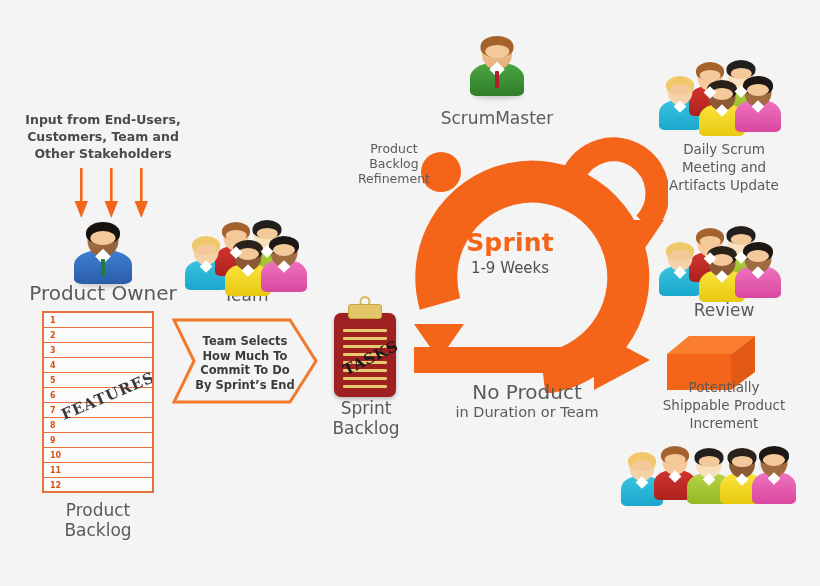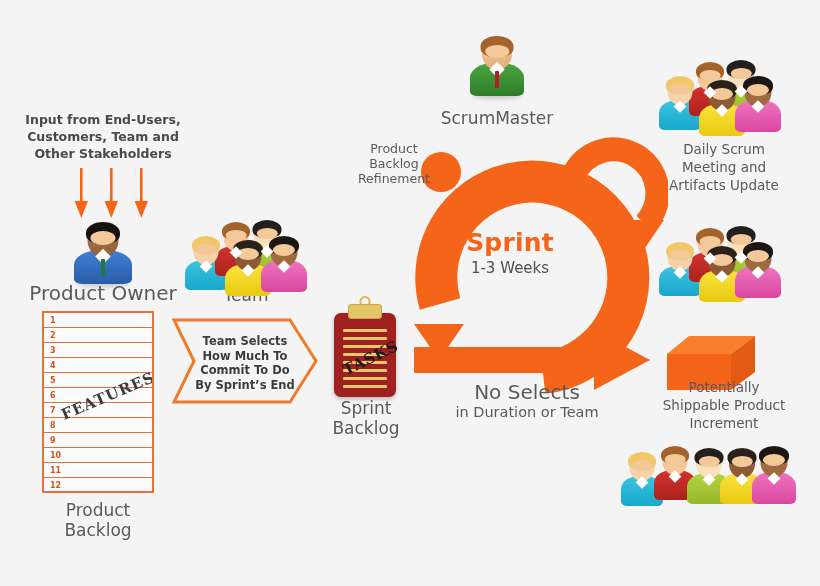--- a/index.html
+++ b/index.html
@@ -358,28 +358,28 @@
 
     <g>
       <path d="M 175 48
                A 44 44 0 1 1 247 96" fill="none" stroke="#f4651a" stroke-width="24" stroke-linecap="butt"></path>
       <polygon points="228,92 266,92 247,120" fill="#f4651a"></polygon>
     </g>
   </svg>
 
   <div class="sprint-center" style="left:420px; top:228px;">
     <div class="sprint-title">Sprint</div>
-    <div class="sprint-sub">1-3 Weeks</div>
+    <div class="sprint-sub">1-9 Weeks</div>
   </div>
 
   <div class="abs lbl" style="left:348px; top:142px; width:92px; font-size:12.5px; text-align:center;">Product
 Backlog
 Refinement</div>
 
-  <div class="abs lbl" style="left:432px; top:381px; width:190px; font-size:20px; color:#5a5a5a;">No Selects</div>
+  <div class="abs lbl" style="left:432px; top:381px; width:190px; font-size:20px; color:#5a5a5a;">No Product</div>
   <div class="abs lbl" style="left:432px; top:404px; width:190px; font-size:14.5px;">in Duration or Team</div>
 
   <div class="abs" style="left:656px; top:52px; width:128px; height:82px;">
     <div class="person" style="left:2px; top:24px; width:44px; height:54px;">
       <div class="body" style="width:42px; height:30px; background:linear-gradient(180deg,#3cc3e0,#18a7cc);"></div>
       <div class="head" style="width:25px; height:27px; background:#f6d2a8; top:2px;"></div>
       <div class="hair" style="width:28px; height:18px; background:#f0c86a;"></div>
       <div class="collar" style="width:9px; height:9px; bottom:19px;"></div>
     </div>
     <div class="person" style="left:32px; top:10px; width:44px; height:54px;">
@@ -436,20 +436,21 @@
       <div class="hair" style="width:30px; height:19px; background:#2a211b;"></div>
       <div class="collar" style="width:9px; height:9px; bottom:21px;"></div>
     </div>
     <div class="person" style="left:78px; top:24px; width:48px; height:56px;">
       <div class="body" style="width:46px; height:32px; background:linear-gradient(180deg,#ef74c0,#d9479f);"></div>
       <div class="head" style="width:27px; height:29px; background:#a06b40; top:2px;"></div>
       <div class="hair" style="width:30px; height:19px; background:#1c1715;"></div>
       <div class="collar" style="width:9px; height:9px; bottom:21px;"></div>
     </div>
   </div>
+  <div class="abs lbl" style="left:650px; top:300px; width:148px; font-size:17px;">Review</div>
 
   <svg class="abs prodbox" style="left:665px; top:332px;" width="96" height="62" viewBox="0 0 96 62">
     <polygon points="2,22 66,22 66,58 2,58" fill="#f4651a"></polygon>
     <polygon points="2,22 24,4 90,4 66,22" fill="#fb7d2e"></polygon>
     <polygon points="66,22 90,4 90,40 66,58" fill="#e25a13"></polygon>
   </svg>
   <div class="abs lbl" style="left:648px; top:378px; width:152px; font-size:13.5px; line-height:1.35;">Potentially
 Shippable Product
 Increment</div>
 

